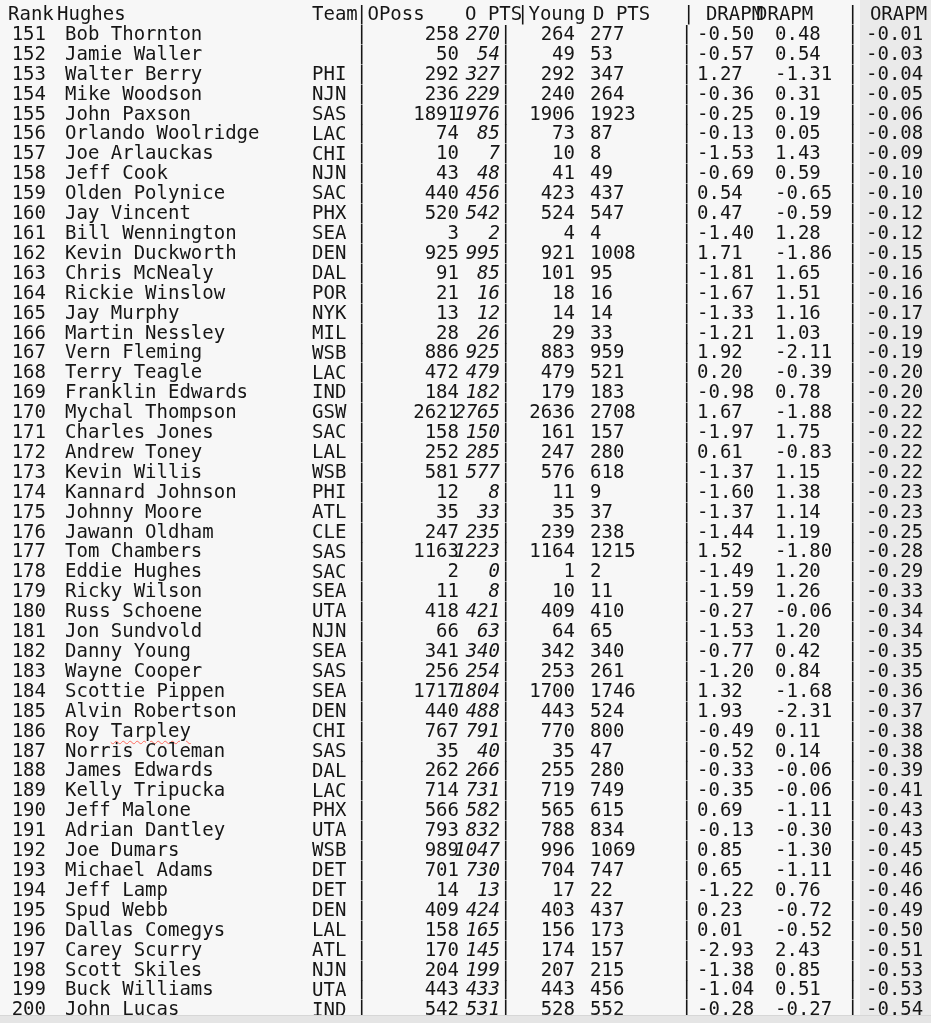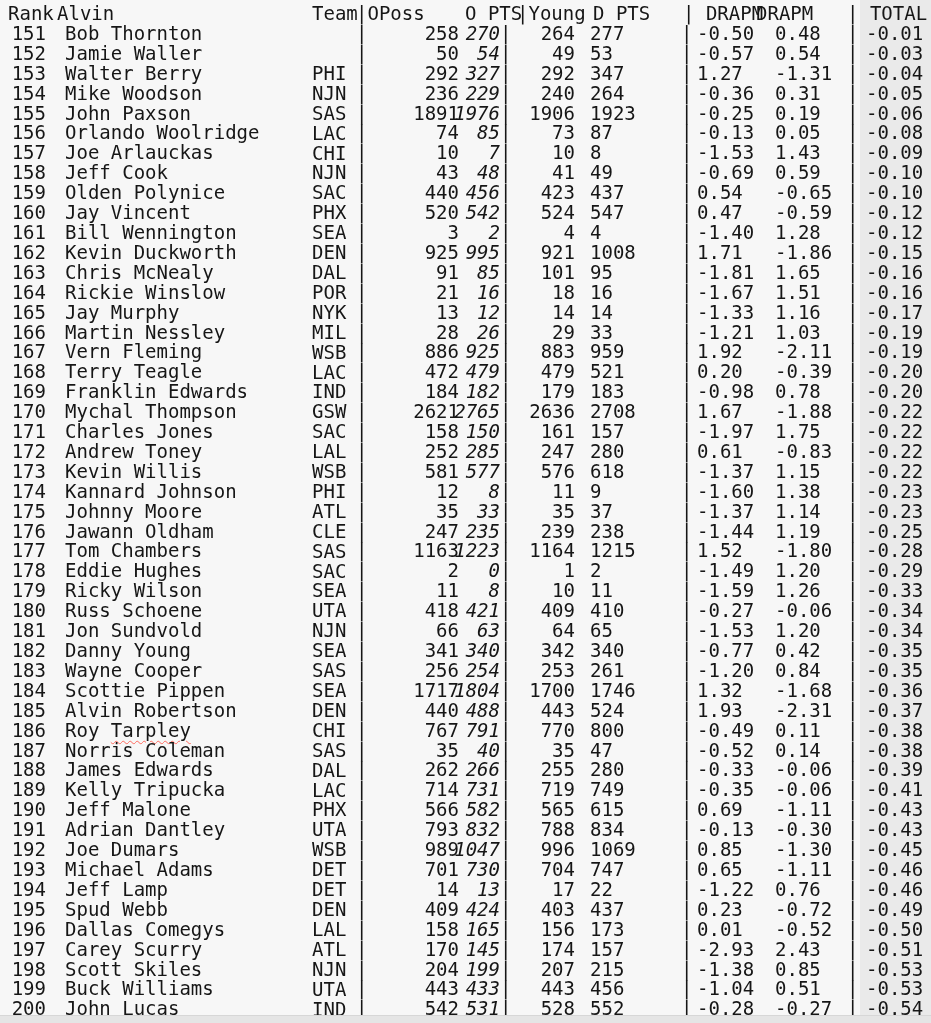--- a/index.html
+++ b/index.html
@@ -82,29 +82,29 @@
 </style>
 </head>
 <body>
 
 <div id="viewport">
   <div id="total-strip"></div>
 
   <div id="table">
     <div class="row">
       <span class="h-rank">Rank</span>
-      <span class="h-player">Alvin</span>
+      <span class="h-player">Hughes</span>
       <span class="h-team">Team</span>
       <span class="h-oposs">|OPoss</span>
       <span class="h-opts">O PTS</span>
       <span class="h-dposs">|Young</span>
       <span class="h-dpts">D PTS</span>
       <span class="h-orapm">| DRAPM</span>
       <span class="h-drapm">DRAPM</span>
-      <span class="h-total">| TOTAL</span>
+      <span class="h-total">| ORAPM</span>
     </div>
     <div id="rows-container">
         <div class="row"><span class="d-rank">151</span><span class="d-player">Bob Thornton</span><span class="d-team">PHI</span><span class="d-pipe1">|</span><span class="d-oposs">258</span><span class="d-opts">270</span><span class="d-pipe2">|</span><span class="d-dposs">264</span><span class="d-dpts">277</span><span class="d-pipe3">|</span><span class="d-orapm">-0.50</span><span class="d-drapm">0.48</span><span class="d-pipe4">|</span><span class="d-total">-0.01</span></div>
         <div class="row"><span class="d-rank">152</span><span class="d-player">Jamie Waller</span><span class="d-team">NJN</span><span class="d-pipe1">|</span><span class="d-oposs">50</span><span class="d-opts">54</span><span class="d-pipe2">|</span><span class="d-dposs">49</span><span class="d-dpts">53</span><span class="d-pipe3">|</span><span class="d-orapm">-0.57</span><span class="d-drapm">0.54</span><span class="d-pipe4">|</span><span class="d-total">-0.03</span></div>
         <div class="row"><span class="d-rank">153</span><span class="d-player">Walter Berry</span><span class="d-team">SAS</span><span class="d-pipe1">|</span><span class="d-oposs">292</span><span class="d-opts">327</span><span class="d-pipe2">|</span><span class="d-dposs">292</span><span class="d-dpts">347</span><span class="d-pipe3">|</span><span class="d-orapm">1.27</span><span class="d-drapm">-1.31</span><span class="d-pipe4">|</span><span class="d-total">-0.04</span></div>
         <div class="row"><span class="d-rank">154</span><span class="d-player">Mike Woodson</span><span class="d-team">LAC</span><span class="d-pipe1">|</span><span class="d-oposs">236</span><span class="d-opts">229</span><span class="d-pipe2">|</span><span class="d-dposs">240</span><span class="d-dpts">264</span><span class="d-pipe3">|</span><span class="d-orapm">-0.36</span><span class="d-drapm">0.31</span><span class="d-pipe4">|</span><span class="d-total">-0.05</span></div>
         <div class="row"><span class="d-rank">155</span><span class="d-player">John Paxson</span><span class="d-team">CHI</span><span class="d-pipe1">|</span><span class="d-oposs">1891</span><span class="d-opts">1976</span><span class="d-pipe2">|</span><span class="d-dposs">1906</span><span class="d-dpts">1923</span><span class="d-pipe3">|</span><span class="d-orapm">-0.25</span><span class="d-drapm">0.19</span><span class="d-pipe4">|</span><span class="d-total">-0.06</span></div>
         <div class="row"><span class="d-rank">156</span><span class="d-player">Orlando Woolridge</span><span class="d-team">NJN</span><span class="d-pipe1">|</span><span class="d-oposs">74</span><span class="d-opts">85</span><span class="d-pipe2">|</span><span class="d-dposs">73</span><span class="d-dpts">87</span><span class="d-pipe3">|</span><span class="d-orapm">-0.13</span><span class="d-drapm">0.05</span><span class="d-pipe4">|</span><span class="d-total">-0.08</span></div>
         <div class="row"><span class="d-rank">157</span><span class="d-player">Joe Arlauckas</span><span class="d-team">SAC</span><span class="d-pipe1">|</span><span class="d-oposs">10</span><span class="d-opts">7</span><span class="d-pipe2">|</span><span class="d-dposs">10</span><span class="d-dpts">8</span><span class="d-pipe3">|</span><span class="d-orapm">-1.53</span><span class="d-drapm">1.43</span><span class="d-pipe4">|</span><span class="d-total">-0.09</span></div>
         <div class="row"><span class="d-rank">158</span><span class="d-player">Jeff Cook</span><span class="d-team">PHX</span><span class="d-pipe1">|</span><span class="d-oposs">43</span><span class="d-opts">48</span><span class="d-pipe2">|</span><span class="d-dposs">41</span><span class="d-dpts">49</span><span class="d-pipe3">|</span><span class="d-orapm">-0.69</span><span class="d-drapm">0.59</span><span class="d-pipe4">|</span><span class="d-total">-0.10</span></div>

